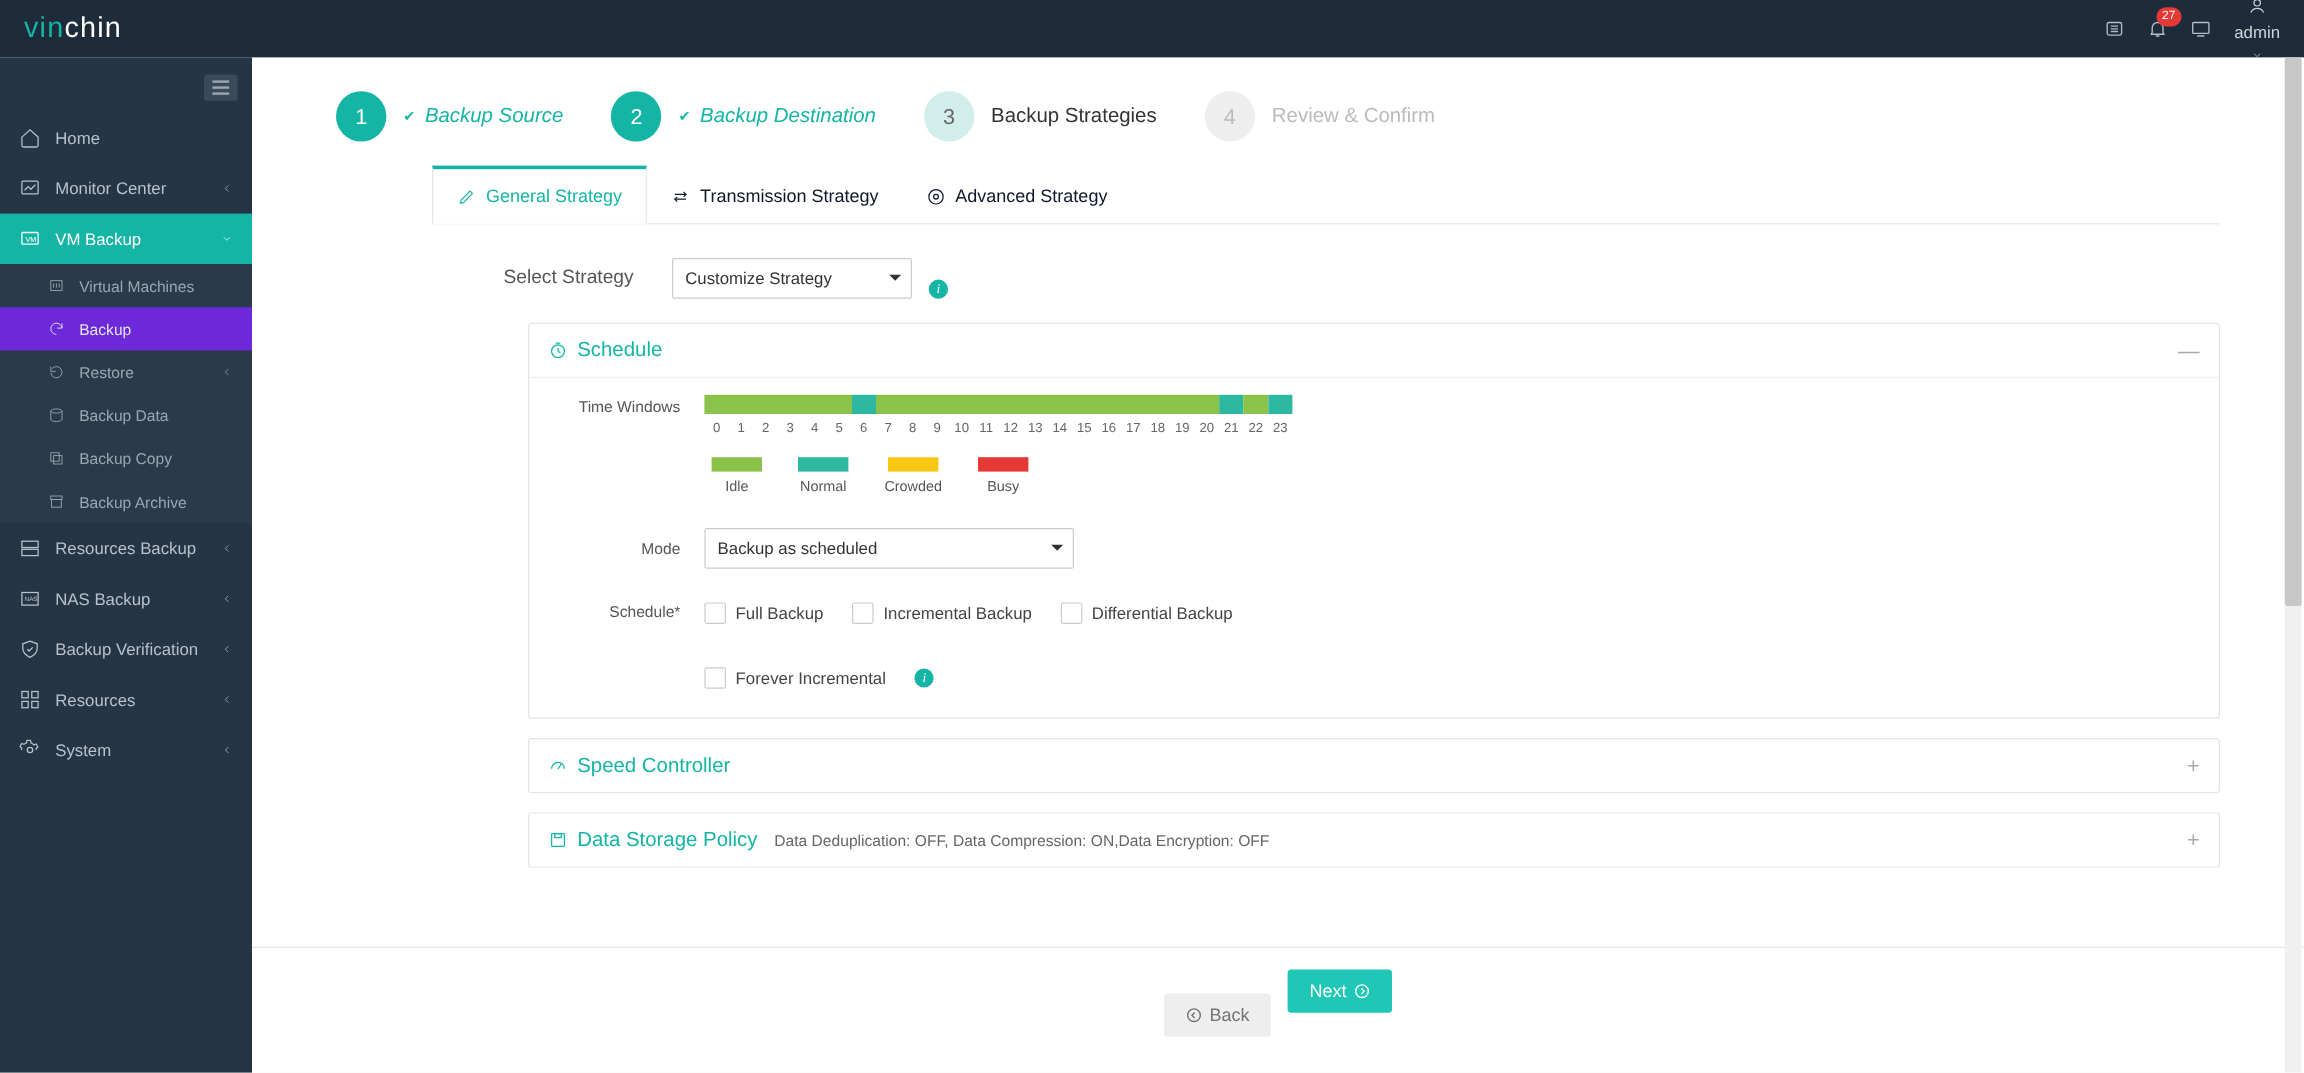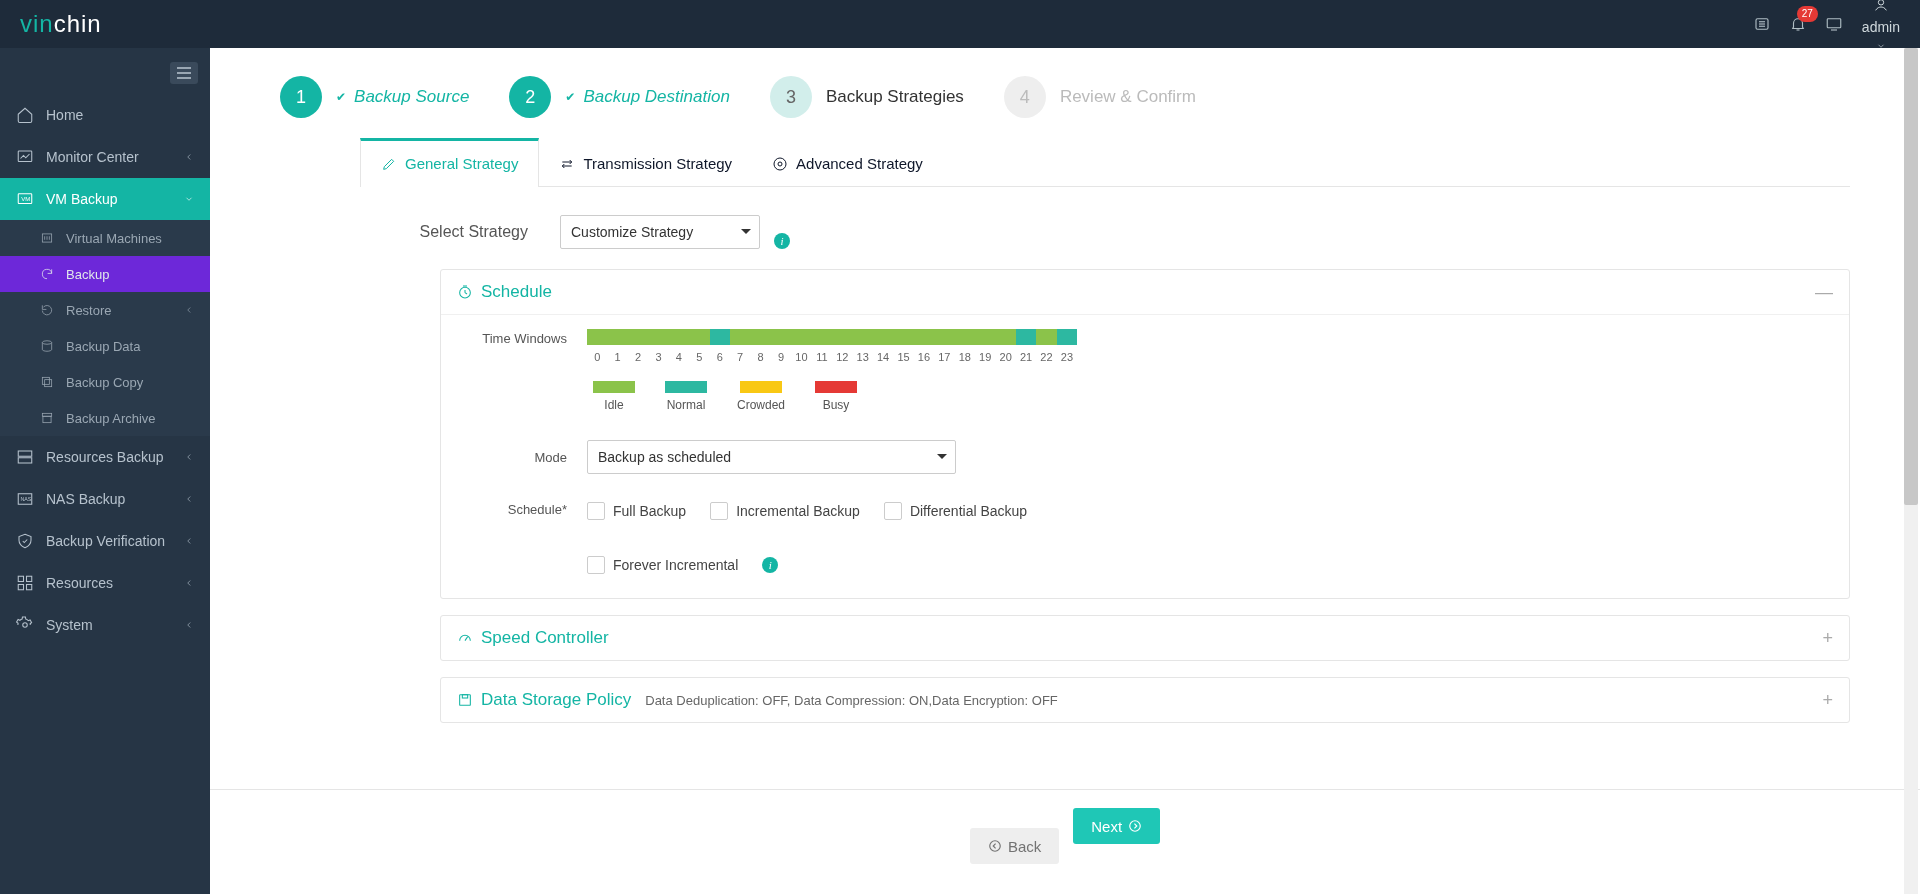--- a/index.html
+++ b/index.html
@@ -54,21 +54,21 @@
 .tab.active::after { content: ""; position: absolute; bottom: -1px; left: 0; right: 0; height: 1px; background: #fff; }
 .tab-icon { width: 16px; height: 16px; stroke: currentColor; fill: none; stroke-width: 1.5; }
 
 .panel-body { padding: 28px 40px 20px 120px; }
 .form-row { display: flex; align-items: center; margin-bottom: 20px; }
 .form-label { width: 200px; text-align: right; padding-right: 32px; color: #555; font-size: 16px; }
 .form-control { flex: 1; display: flex; align-items: flex-end; gap: 14px; }
 
 .select-box { position: relative; min-width: 200px; height: 34px; border: 1px solid #ccc; border-radius: 2px; padding: 0 28px 0 10px; display: flex; align-items: center; background: #fff; cursor: pointer; font-size: 14px; }
 .select-box .caret { position: absolute; right: 8px; top: 50%; margin-top: -3px; border: 5px solid transparent; border-top-color: #333; }
-.select-wide { width: 369px; }
+.select-wide { width: 308px; }
 
 .info-icon { width: 16px; height: 16px; border-radius: 50%; background: #14b5a4; color: #fff; display: inline-flex; align-items: center; justify-content: center; font-size: 11px; font-style: italic; font-family: Georgia, serif; cursor: pointer; }
 
 .card { border: 1px solid #e5e5e5; border-radius: 3px; margin-bottom: 16px; }
 .card-header { padding: 12px 16px; display: flex; align-items: center; gap: 8px; cursor: pointer; }
 .card-title { color: #14b5a4; font-size: 17px; display: flex; align-items: center; gap: 8px; }
 .card-title svg { width: 16px; height: 16px; stroke: currentColor; fill: none; stroke-width: 1.6; }
 .card-header .hdr-extra { color: #666; font-size: 13px; margin-left: 6px; text-align: center; }
 .card-toggle { margin-left: auto; color: #aaa; font-size: 18px; line-height: 1; }
 .card-body { padding: 14px 16px 24px; border-top: 1px solid #f0f0f0; }

